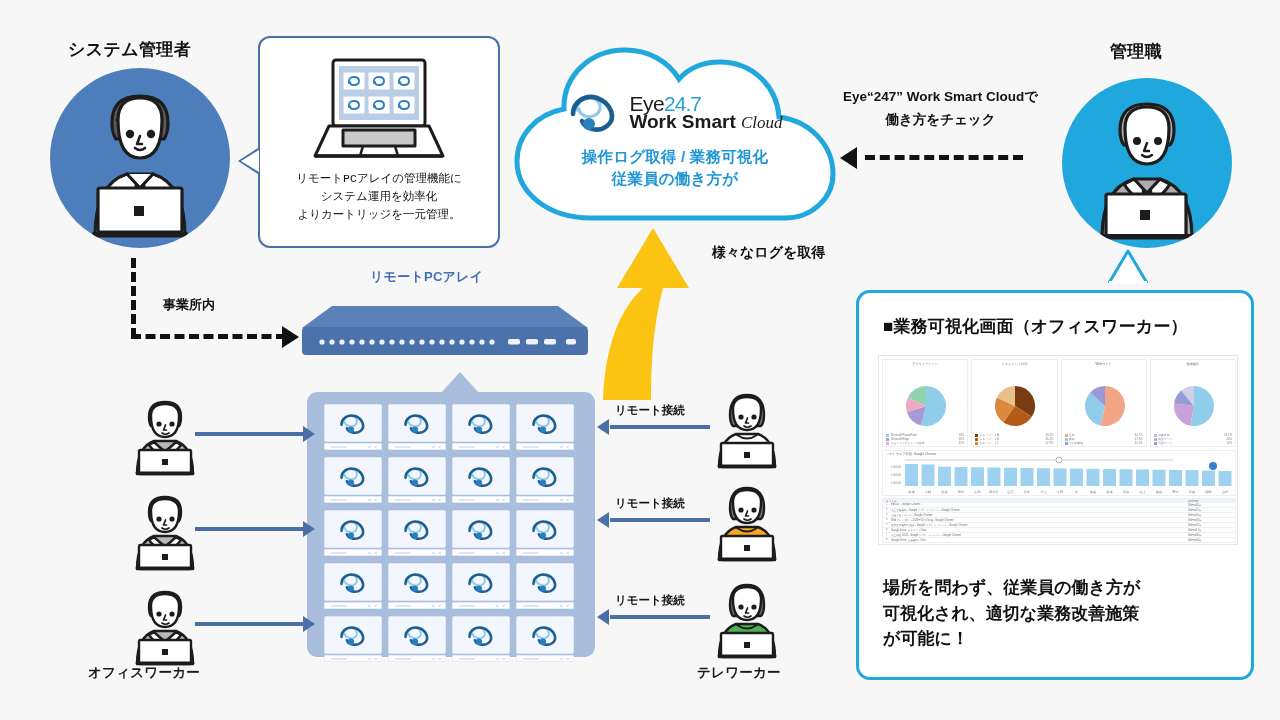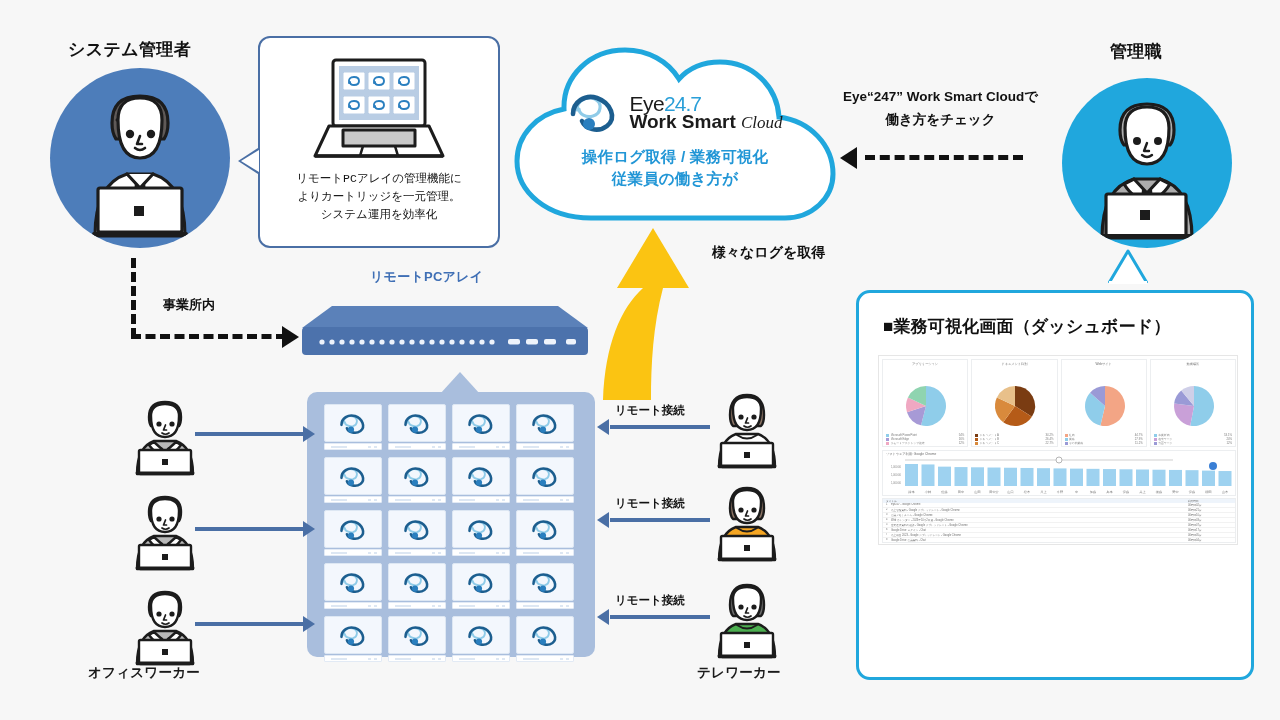--- a/index.html
+++ b/index.html
@@ -157,22 +157,22 @@
           </g>
           <path d="M16 70 h100 l14 30 h-128 z" fill="#fff"></path>
           <rect x="30" y="74" width="72" height="16" fill="#c9c9c9"></rect>
           <path d="M50 90 l-3 10 M82 90 l3 10" stroke-width="2.6"></path>
           <path d="M2 100 h128" stroke-width="3.4"></path>
         </g>
       </svg>
     </div>
     <div class="callout-text" style="position:absolute;left:0;right:0;top:132px;">
       <div>リモートPCアレイの管理機能に</div>
+      <div>システム運用を効率化</div>
       <div>よりカートリッジを一元管理。</div>
-      <div>システム運用を効率化</div>
     </div>
   </div>
   <div class="abs callout-tail" style="left:238px;top:148px;"></div>
   <div class="abs callout-tail-in" style="left:241px;top:150px;"></div>
 
   <div class="abs" style="left:505px;top:32px;width:340px;height:195px;">
     <svg width="340" height="195" viewBox="0 0 340 195">
       <path d="M86 186
                C42 186 12 160 12 129
                C12 103 32 82 59 77
@@ -687,21 +687,21 @@
 
   <div class="abs" style="left:1108px;top:248px;">
     <svg width="40" height="36" viewBox="0 0 40 36">
       <path d="M1 35 L20 3 L39 35" fill="#fff" stroke="#20a7dd" stroke-width="3" stroke-linejoin="round"></path>
       <path d="M1 35 L39 35" stroke="#fff" stroke-width="4"></path>
     </svg>
   </div>
 
   <div class="abs dash-panel" style="left:856px;top:290px;width:398px;height:390px;">
 
-    <div class="dash-title" style="position:absolute;left:24px;top:22px;">■業務可視化画面（ダッシュボード）</div>
+    <div class="dash-title" style="position:absolute;left:24px;top:22px;">■業務可視化画面（オフィスワーカー）</div>
 
     <div class="shot blur" style="position:absolute;left:19px;top:62px;width:360px;height:190px;overflow:hidden;">
       <div id="pies" style="position:absolute;left:3px;top:3px;width:354px;height:88px;display:flex;gap:3px;">
           <div class="mini-card" style="flex: 1 1 0%; height: 88px; position: relative; overflow: hidden;">
             <div class="mini-title" style="margin-top:2px;">アプリケーション</div>
             <svg width="86" height="62" viewBox="0 0 86 62" style="display:block;margin:0 auto;">
               <path d="M43 40 L43 20 A20 20 0 1 1 38.0262022567029 59.37166322257262 Z" fill="#8fcdea"></path>
               <path d="M43 40 L38.0262022567029 59.37166322257262 A20 20 0 0 1 23.97886967409693 46.18033988749896 Z" fill="#a79ad6"></path>
               <path d="M43 40 L23.97886967409693 46.18033988749896 A20 20 0 0 1 24.903458950679607 31.484414168698557 Z" fill="#f0a8c2"></path>
               <path d="M43 40 L24.903458950679607 31.484414168698557 A20 20 0 0 1 42.99999999999999 20 Z" fill="#8fd4b0"></path>
@@ -891,15 +891,20 @@
             <span style="width:44px">00時間05分</span>
           </div>
           <div class="tbl-row" style="display:flex;padding:0 3px;border-bottom:.3px solid #f2f2f2;">
             <span style="width:5px">8</span>
             <span style="flex:1">Google Drive: 会議資料 - Chat</span>
             <span style="width:44px">00時間04分</span>
           </div>
         </div>
     </div>
 
+    <div class="dash-bottom" style="position:absolute;left:24px;top:282px;width:350px;">
+      <div>場所を問わず、従業員の働き方が</div>
+      <div>可視化され、適切な業務改善施策</div>
+      <div>が可能に！</div>
+    </div>
   </div>
 
 </div>
 
 </body></html>

